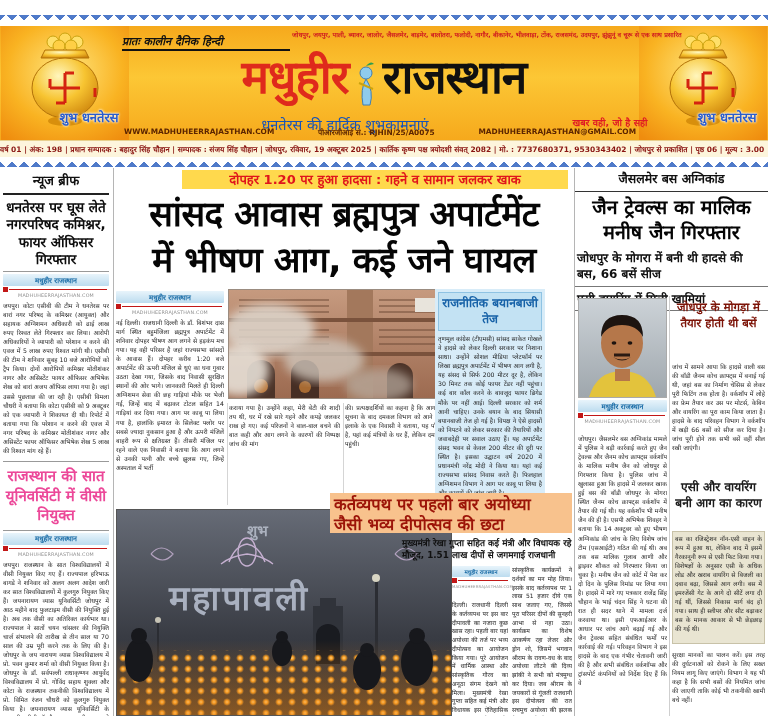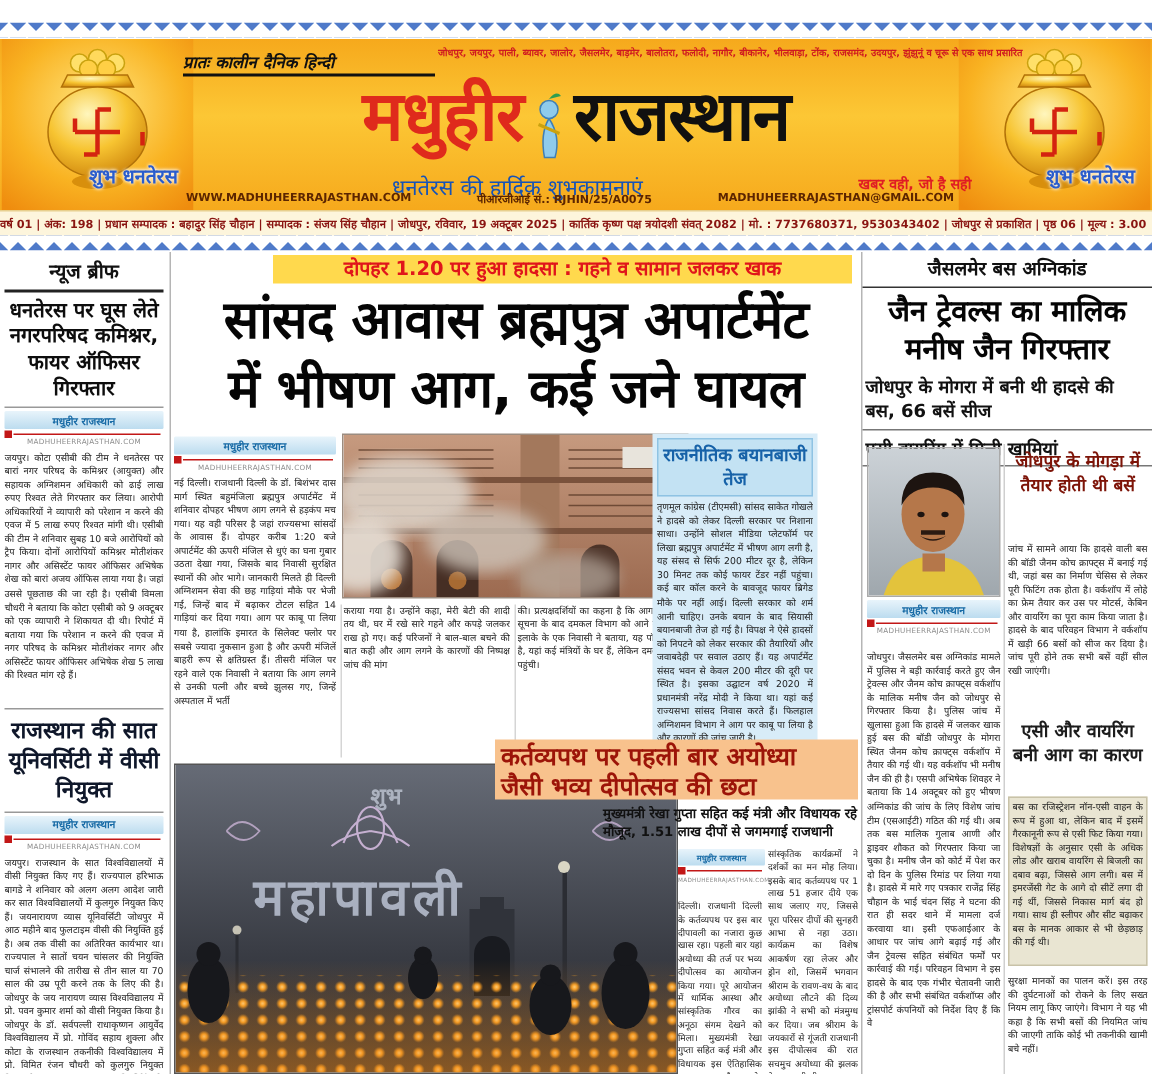--- a/index.html
+++ b/index.html
@@ -43,22 +43,22 @@
   .byline-rule .sq{position:absolute;left:0;top:1px;width:5px;height:5px;background:#c21717;}
   .byline-rule .ln{position:absolute;left:6px;right:2px;top:3px;height:1px;background:#c21717;}
   .byline-site{font-size:4.8px;color:#8d8d8d;text-align:center;letter-spacing:.2px;}
   .vline{position:absolute;width:1px;background:#b5b5b5;}
   
   .leftcol{position:absolute;left:0;top:168px;width:112px;bottom:0;padding:0 3px;box-sizing:border-box;}
   .nb-head{font-size:13px;font-weight:800;text-align:center;color:#111;
            border-bottom:2px solid #222;padding:3px 0 4px 0;}
   .l-head1{font-size:13.5px;font-weight:800;text-align:center;color:#0d0d0d;line-height:1.28;
            padding:4px 0 3px 0;border-bottom:1px solid #999;}
-  .l-head2{font-size:15px;font-weight:800;text-align:center;color:#0f172a;line-height:1.3;
-           padding:5px 0 4px 0;border-top:1px solid #999;border-bottom:1px solid #999;margin-top:14px;}
+  .l-head2{font-size:15px;font-weight:800;text-align:center;color:#ec4899;line-height:1.3;
+           padding:5px 0 4px 0;border-top:1px solid #999;border-bottom:1px solid #999;margin-top:3px;}
   .l-body1{height:157px;}
   .l-body2{height:168px;}
   
   .kicker{position:absolute;left:134px;top:170px;width:386px;height:19px;background:#ffd94d;
           color:#e0151b;font-size:13px;font-weight:800;text-align:center;line-height:19px;margin-left:48px;}
   .main-head{position:absolute;left:115px;top:191px;width:458px;height:96px;text-align:center;
              font-size:35px;font-weight:800;color:#050505;line-height:1.32;letter-spacing:-.5px;}
   .c-col1{position:absolute;left:116px;top:289px;width:108px;height:216px;}
   .firephoto{position:absolute;left:228px;top:289px;width:231px;height:110px;border:1px solid #9b8c80;box-sizing:border-box;}
   .c-col2{position:absolute;left:229px;top:403px;width:111px;height:102px;}

